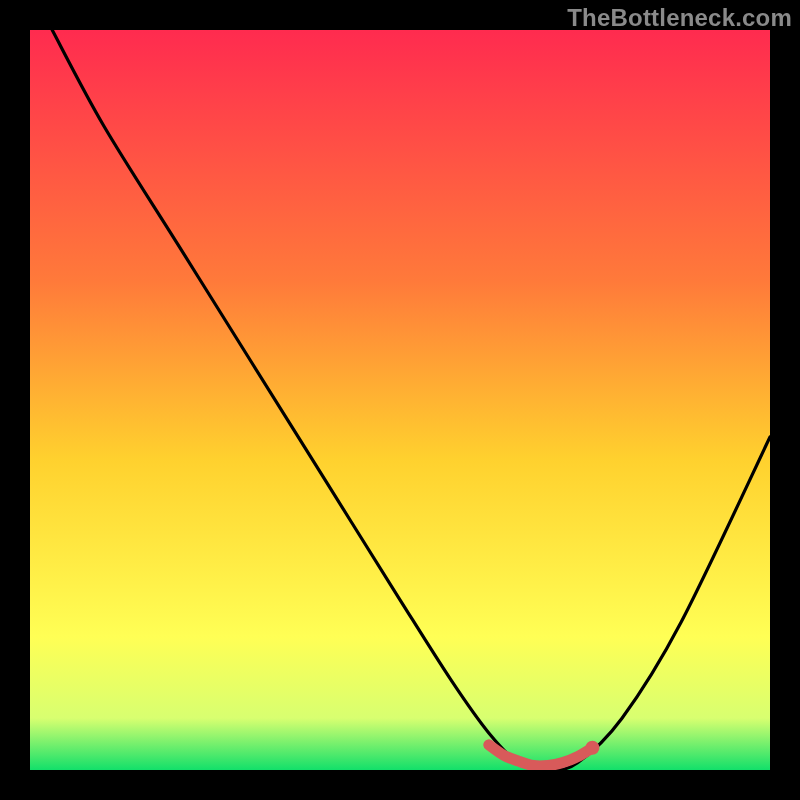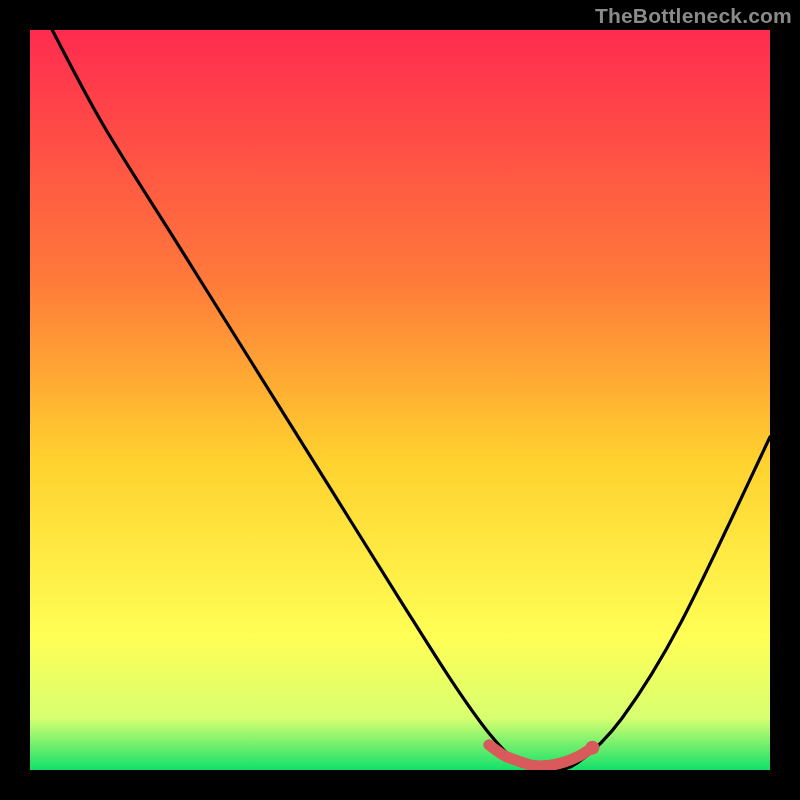--- a/index.html
+++ b/index.html
@@ -39,21 +39,21 @@
     top: 0;
     width: 740px;
     height: 740px;
     overflow: visible;
   }
   .watermark {
     position: absolute;
     top: 4px;
     right: 8px;
     font-family: Arial, Helvetica, sans-serif;
-    font-size: 21px;
+    font-size: 24px;
     font-weight: bold;
     color: #8a8a8a;
     letter-spacing: 0.2px;
   }
 </style>
 </head>
 <body>
 
 <div class="frame">
   <div class="plot">

